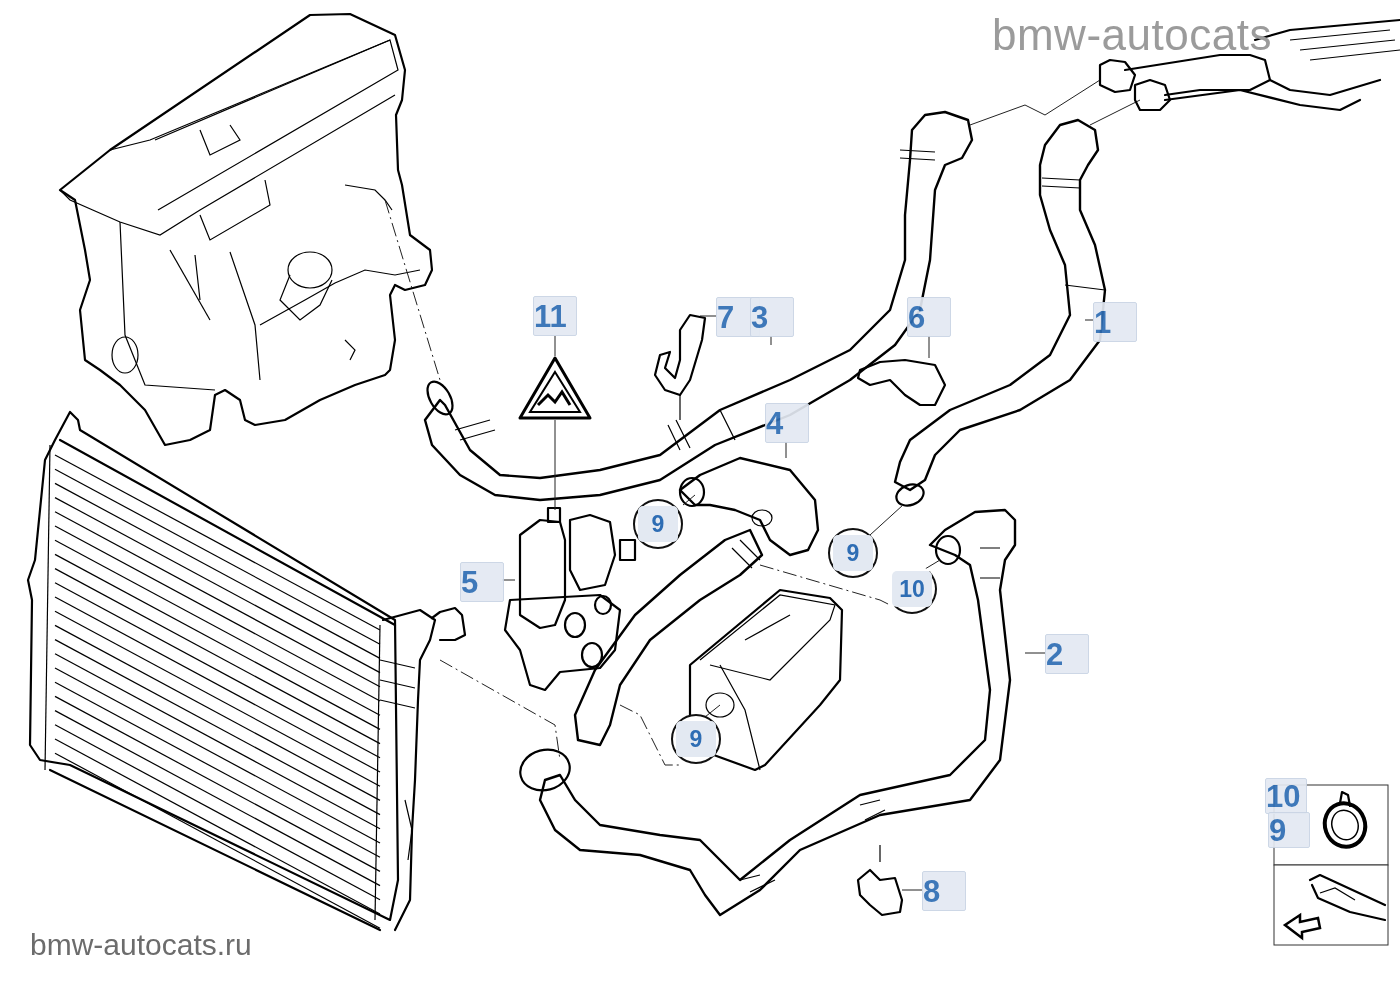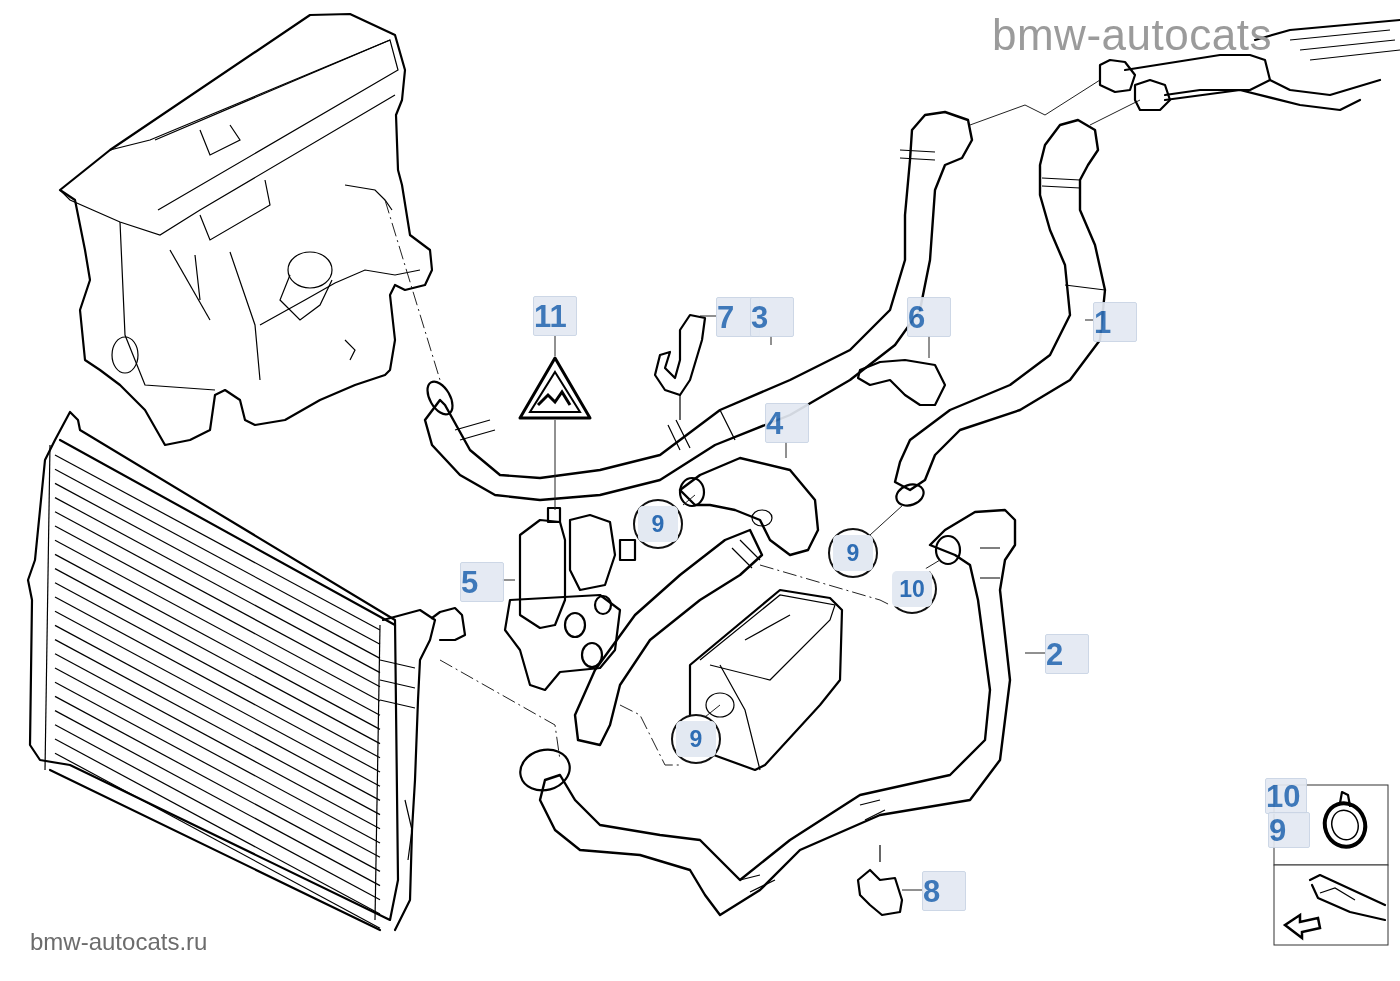--- a/index.html
+++ b/index.html
@@ -18,21 +18,21 @@
   .circle-label {
     position:absolute; width:50px; height:50px; border:2.5px solid #111; border-radius:50%;
     background:#fff; box-sizing:border-box;
   }
   .circle-label .inner {
     position:absolute; left:3px; top:5px; width:40px; height:36px; background:#e3e9f2;
     border-radius:5px; color:#2e6db4; font-weight:bold; font-size:23px; line-height:36px; text-align:center;
   }
   .watermark { position:absolute; color:#9a9a9a; font-weight:normal; }
   #wm-top { left:992px; top:10px; font-size:44px; letter-spacing:0.5px; color:#9b9b9b; }
-  #wm-bottom { left:30px; top:928px; font-size:24px; color:#6c6c6c; }
+  #wm-bottom { left:30px; top:928px; font-size:30px; color:#6c6c6c; }
 </style>
 </head>
 <body>
 
 <svg id="art" viewBox="0 0 1400 981">
 
   <g>
     <path class="line" d="M60,190 L110,150 L310,15 L350,14 L395,35 L405,70 L402,100 L396,115 L398,170 L402,185 L410,235 L430,250 L432,270 L425,285 L405,290 L395,285 L390,295 L395,340 L390,370 L385,375 L355,385 L320,400 L285,420 L255,425 L245,420 L240,400 L225,390 L215,395 L210,430 L190,440 L165,445 L145,410 L120,385 L100,370 L85,360 L80,310 L90,280 L85,250 L75,200 Z"></path>
     <path class="thin" d="M60,190 L70,200 L120,222 L160,235 L200,210 L395,95"></path>
     <path class="thin" d="M110,150 L150,140 L390,40"></path>

